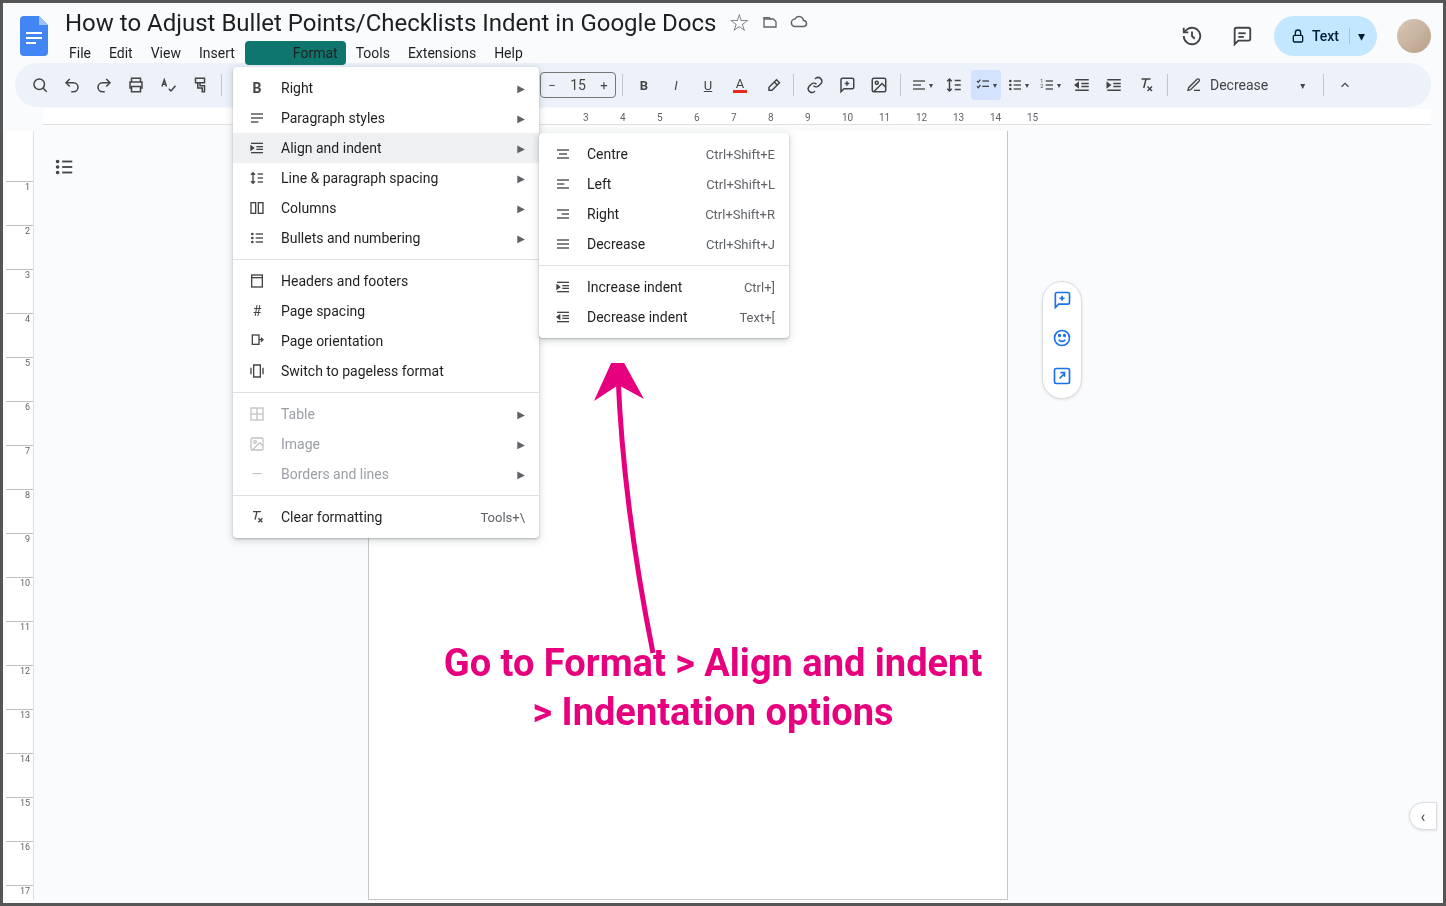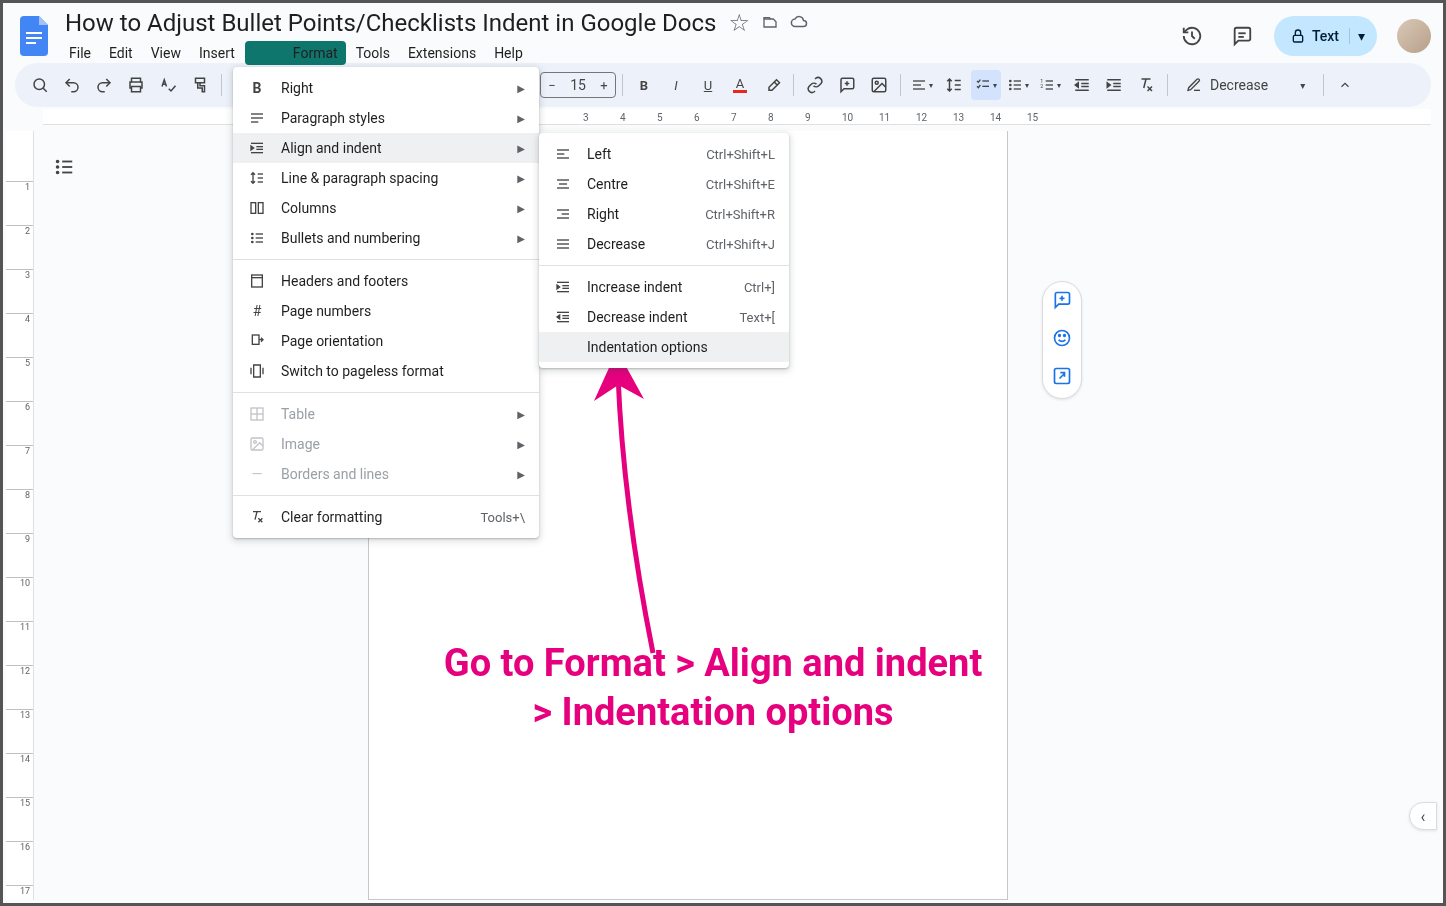--- a/index.html
+++ b/index.html
@@ -429,21 +429,21 @@
       <span class="ic">
         <svg width="16" height="16" viewBox="0 0 24 24" fill="none" stroke="currentColor" stroke-width="2">
           <rect x="4" y="3" width="16" height="18"></rect>
           <line x1="4" y1="7" x2="20" y2="7"></line>
         </svg>
       </span>
       <span class="lab">Headers and footers</span>
     </div>
   <div class="mi">
       <span class="ic">#</span>
-      <span class="lab">Page numbers</span>
+      <span class="lab">Page spacing</span>
     </div>
   <div class="mi">
       <span class="ic">
         <svg width="16" height="16" viewBox="0 0 24 24" fill="none" stroke="currentColor" stroke-width="2">
           <rect x="5" y="3" width="10" height="14"></rect>
           <path d="M15 10h6m-3-3 3 3-3 3"></path>
         </svg>
       </span>
       <span class="lab">Page orientation</span>
     </div>
@@ -495,37 +495,37 @@
       <span class="lab">Clear formatting</span>
       <span class="sc">Tools+\</span>
     </div>
 </div>
 
 <div class="menu" id="menu2">
   <div class="mi">
       <span class="ic">
         <svg width="16" height="16" viewBox="0 0 24 24" fill="none" stroke="currentColor" stroke-width="2">
           <line x1="3" y1="6" x2="21" y2="6"></line>
+          <line x1="6" y1="12" x2="18" y2="12"></line>
+          <line x1="3" y1="18" x2="21" y2="18"></line>
+        </svg>
+      </span>
+      <span class="lab">Centre</span>
+      <span class="sc">Ctrl+Shift+E</span>
+    </div>
+  <div class="mi">
+      <span class="ic">
+        <svg width="16" height="16" viewBox="0 0 24 24" fill="none" stroke="currentColor" stroke-width="2">
+          <line x1="3" y1="6" x2="21" y2="6"></line>
           <line x1="3" y1="12" x2="14" y2="12"></line>
           <line x1="3" y1="18" x2="21" y2="18"></line>
         </svg>
       </span>
       <span class="lab">Left</span>
       <span class="sc">Ctrl+Shift+L</span>
-    </div>
-  <div class="mi">
-      <span class="ic">
-        <svg width="16" height="16" viewBox="0 0 24 24" fill="none" stroke="currentColor" stroke-width="2">
-          <line x1="3" y1="6" x2="21" y2="6"></line>
-          <line x1="6" y1="12" x2="18" y2="12"></line>
-          <line x1="3" y1="18" x2="21" y2="18"></line>
-        </svg>
-      </span>
-      <span class="lab">Centre</span>
-      <span class="sc">Ctrl+Shift+E</span>
     </div>
   <div class="mi">
       <span class="ic">
         <svg width="16" height="16" viewBox="0 0 24 24" fill="none" stroke="currentColor" stroke-width="2">
           <line x1="3" y1="6" x2="21" y2="6"></line>
           <line x1="10" y1="12" x2="21" y2="12"></line>
           <line x1="3" y1="18" x2="21" y2="18"></line>
         </svg>
       </span>
       <span class="lab">Right</span>
@@ -561,24 +561,20 @@
         <svg width="16" height="16" viewBox="0 0 24 24" fill="none" stroke="currentColor" stroke-width="2">
           <line x1="3" y1="5" x2="21" y2="5"></line>
           <line x1="11" y1="10" x2="21" y2="10"></line>
           <line x1="11" y1="14" x2="21" y2="14"></line>
           <line x1="3" y1="19" x2="21" y2="19"></line>
           <path d="M7 9l-4 3 4 3z" fill="currentColor"></path>
         </svg>
       </span>
       <span class="lab">Decrease indent</span>
       <span class="sc">Text+[</span>
-    </div>
-  <div class="mi hl">
-      <span class="ic"></span>
-      <span class="lab">Indentation options</span>
     </div>
 </div>
 
 <svg class="arrow-svg">
     <defs>
       <marker id="ah" markerWidth="10" markerHeight="10" refX="5" refY="5" orient="auto">
         <path d="M0 0L10 5L0 10L3 5z" fill="#e6007e"></path>
       </marker>
     </defs>
     <path d="M60 290 Q 30 140 25 12" stroke="#e6007e" stroke-width="5" fill="none" marker-end="url(#ah)"></path>

